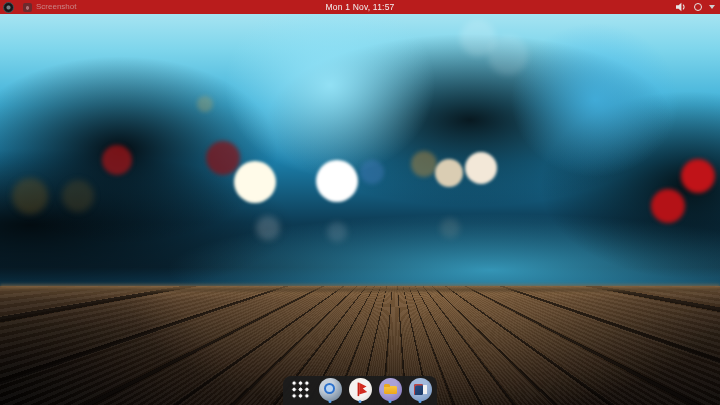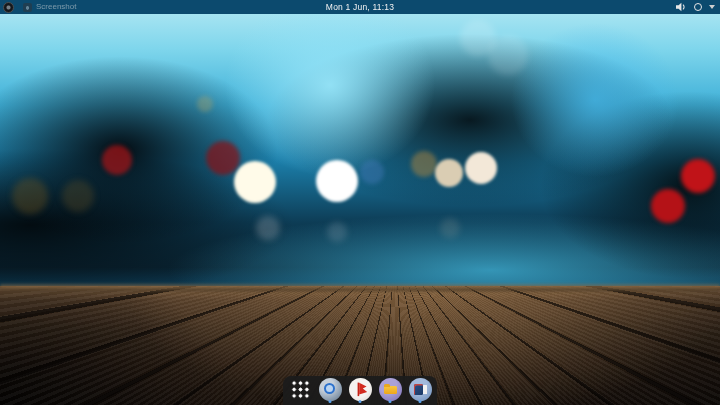--- a/index.html
+++ b/index.html
@@ -48,21 +48,21 @@
       repeating-conic-gradient(from 2deg at 395px -36px,
         rgba(255,255,255,.045) 0deg .5deg, rgba(0,0,0,.05) .5deg 1deg),
       radial-gradient(430px 170px at 430px 12px, rgba(158,118,74,.55), rgba(158,118,74,0) 70%),
       radial-gradient(330px 210px at 0px 119px,  rgba(0,0,0,.85), rgba(0,0,0,0) 72%),
       radial-gradient(330px 210px at 720px 119px,rgba(0,0,0,.55), rgba(0,0,0,0) 72%),
       linear-gradient(180deg,#7a5c3e 0px,#523c28 14px,#3a2a1c 42px,#2a1d13 74px,#1a120c 119px);}
   .deck::before{content:"";position:absolute;left:0;right:0;top:-3px;height:8px;filter:blur(1.5px);
     background:linear-gradient(180deg,rgba(140,108,70,0),rgba(140,108,70,.75) 45%,rgba(56,42,27,.9));}
 
   
-  .topbar{position:absolute;top:0;left:0;right:0;height:14px;background:#0c4a6e;z-index:10;
+  .topbar{position:absolute;top:0;left:0;right:0;height:14px;background:#b91c1c;z-index:10;
           display:flex;align-items:center;color:#ddd;}
   .tb-left{display:flex;align-items:center;gap:9px;padding-left:3px;}
   .activities-btn{width:11px;height:11px;border-radius:50%;background:#15181b;
       border:1px solid #4a5054;box-sizing:border-box;
       background-image:radial-gradient(circle at 50% 50%, #778086 0 1.5px, #15181b 2.5px);}
   .appmenu{display:flex;align-items:center;gap:4px;opacity:.55;}
   .appmenu-icon{width:9px;height:9px;border-radius:2px;background:#30363c;
       background-image:radial-gradient(circle at 50% 55%, #a7b0b6 0 1.5px, transparent 2px);}
   .appmenu-label{font-size:8px;color:#d5d8da;line-height:14px;}
   .tb-clock{position:absolute;left:0;right:0;text-align:center;font-size:8.5px;
@@ -131,21 +131,21 @@
   </div>
 
   <div class="topbar">
     <div class="tb-left">
       <div class="activities-btn"></div>
       <div class="appmenu">
         <span class="appmenu-icon"></span>
         <span class="appmenu-label">Screenshot</span>
       </div>
     </div>
-    <div class="tb-clock">Mon 1 Jun, 11:13</div>
+    <div class="tb-clock">Mon 1 Nov, 11:57</div>
     <div class="tb-right">
       <span class="vol-icon">
         <svg width="11" height="10" viewBox="0 0 11 10">
           <polygon points="0,3.2 2.6,3.2 5.4,0.8 5.4,9.2 2.6,6.8 0,6.8" fill="#e6e6e6"></polygon>
           <path d="M7 2.6 A3.2 3.2 0 0 1 7 7.4" stroke="#e6e6e6" stroke-width="1.1" fill="none"></path>
         </svg>
       </span>
       <span class="power-icon"></span>
       <span class="caret"></span>
     </div>

